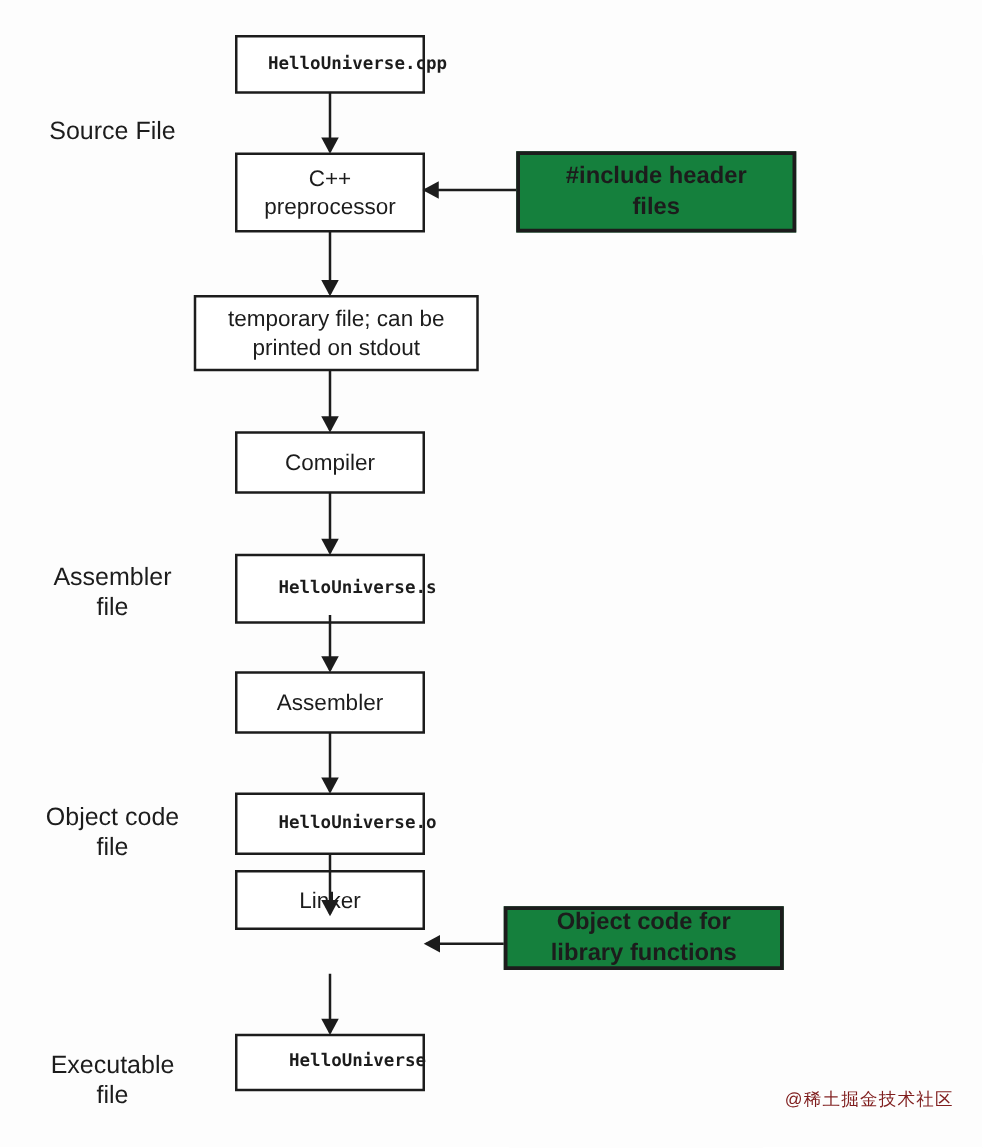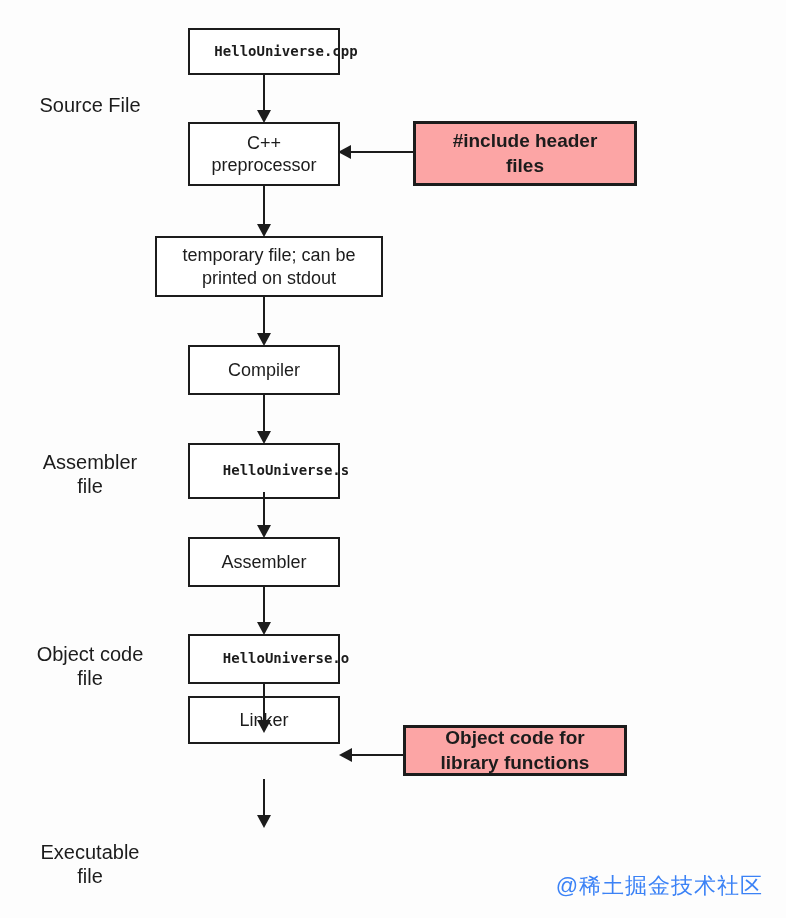--- a/index.html
+++ b/index.html
@@ -28,21 +28,21 @@
   .node.mono {
     font-family: "DejaVu Sans Mono", monospace;
     font-weight: bold;
     font-size: 14px;
     padding-left: 44px;
   }
   .note {
     position: absolute;
     box-sizing: border-box;
     border: 3px solid #1c1c1c;
-    background: #fca5a5;
+    background: #15803d;
     display: flex;
     align-items: center;
     justify-content: center;
     text-align: center;
     font-weight: bold;
     font-size: 19px;
     line-height: 1.3;
     white-space: pre-line;
   }
   .stage {
@@ -83,22 +83,22 @@
     transform: translateY(-50%);
     width: 0; height: 0;
     border-top: 7px solid transparent;
     border-bottom: 7px solid transparent;
     border-right: 13px solid #1c1c1c;
   }
   .watermark {
     position: absolute;
     top: 871px;
     right: 23px;
-    font-size: 22px;
-    color: #3b82f6;
+    font-size: 14px;
+    color: #7f1d1d;
     letter-spacing: 1px;
   }
 </style>
 </head>
 <body>
 
 <div class="canvas">
 
   <div class="stage" style="left:10px; top:93px;">Source File</div>
   <div class="stage" style="left:10px; top:450px;">Assembler
@@ -111,20 +111,21 @@
   <div class="node mono" style="left:188px; top:28px; width:152px; height:47px;">HelloUniverse.cpp</div>
   <div class="node" style="left:188px; top:122px; width:152px; height:64px;">C++
 preprocessor</div>
   <div class="node" style="left:188px; top:345px; width:152px; height:50px;">Compiler</div>
   <div class="node" style="left:155px; top:236px; width:228px; height:61px;">temporary file; can be
 printed on stdout</div>
   <div class="node mono" style="left:188px; top:443px; width:152px; height:56px;">HelloUniverse.s</div>
   <div class="node" style="left:188px; top:537px; width:152px; height:50px;">Assembler</div>
   <div class="node mono" style="left:188px; top:634px; width:152px; height:50px;">HelloUniverse.o</div>
   <div class="node" style="left:188px; top:696px; width:152px; height:48px;">Linker</div>
+  <div class="node mono" style="left:188px; top:827px; width:152px; height:46px;">HelloUniverse</div>
 
   <div class="note" style="left:413px; top:121px; width:224px; height:65px;">#include header
 files</div>
   <div class="note" style="left:403px; top:725px; width:224px; height:51px;">Object code for
 library functions</div>
 
   <div class="arrow-v" style="left:263px; top:74px; height:47px;"></div>
   <div class="arrow-v" style="left:263px; top:185px; height:50px;"></div>
   <div class="arrow-v" style="left:263px; top:296px; height:48px;"></div>
   <div class="arrow-v" style="left:263px; top:394px; height:48px;"></div>

